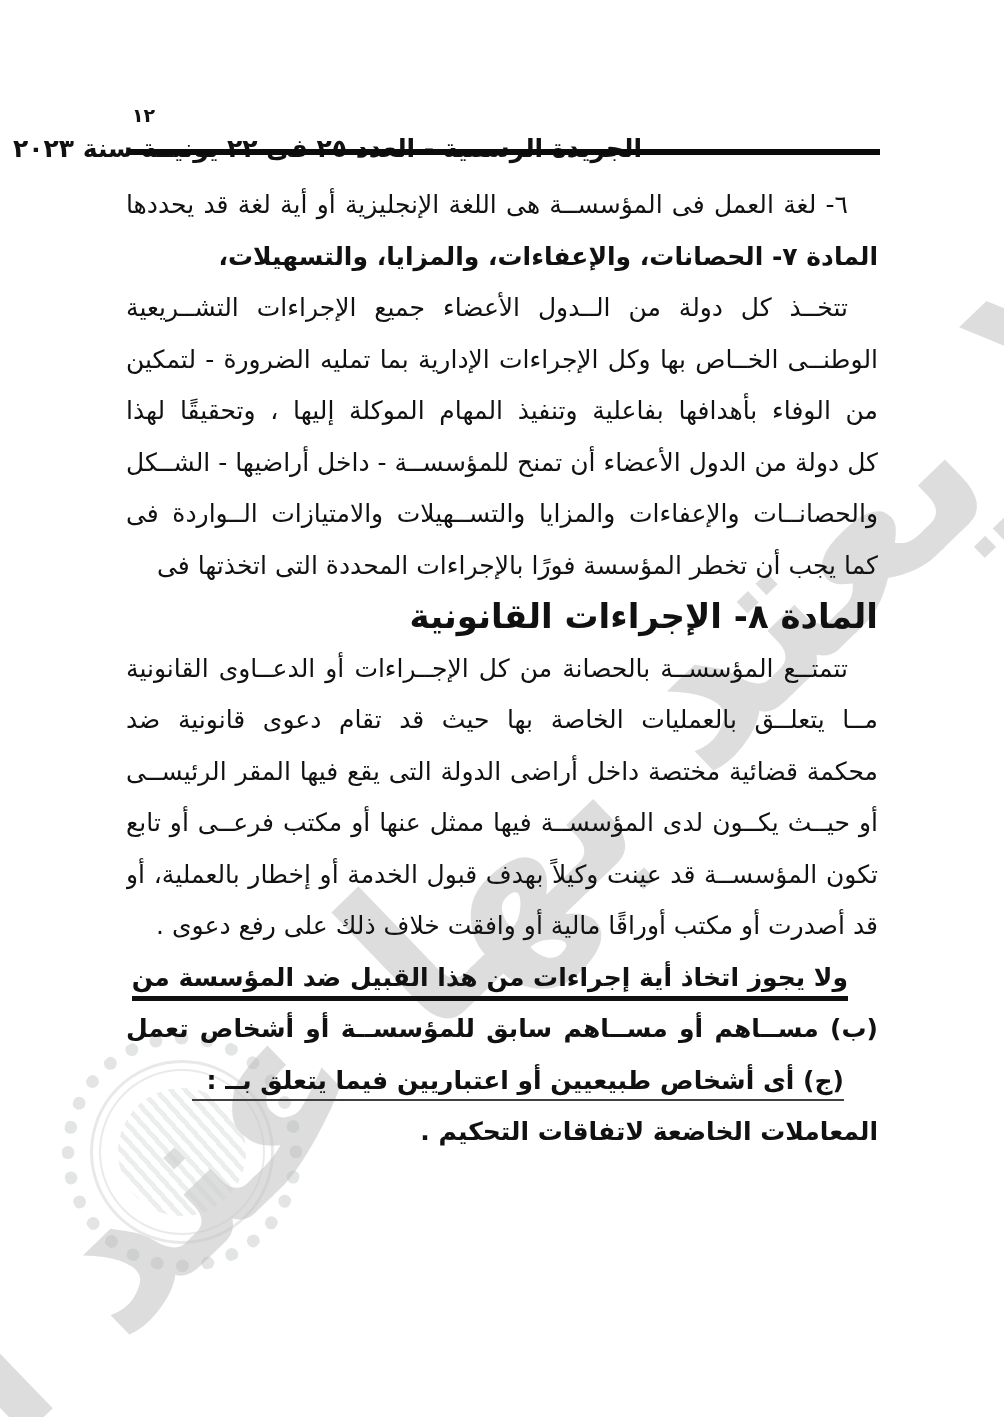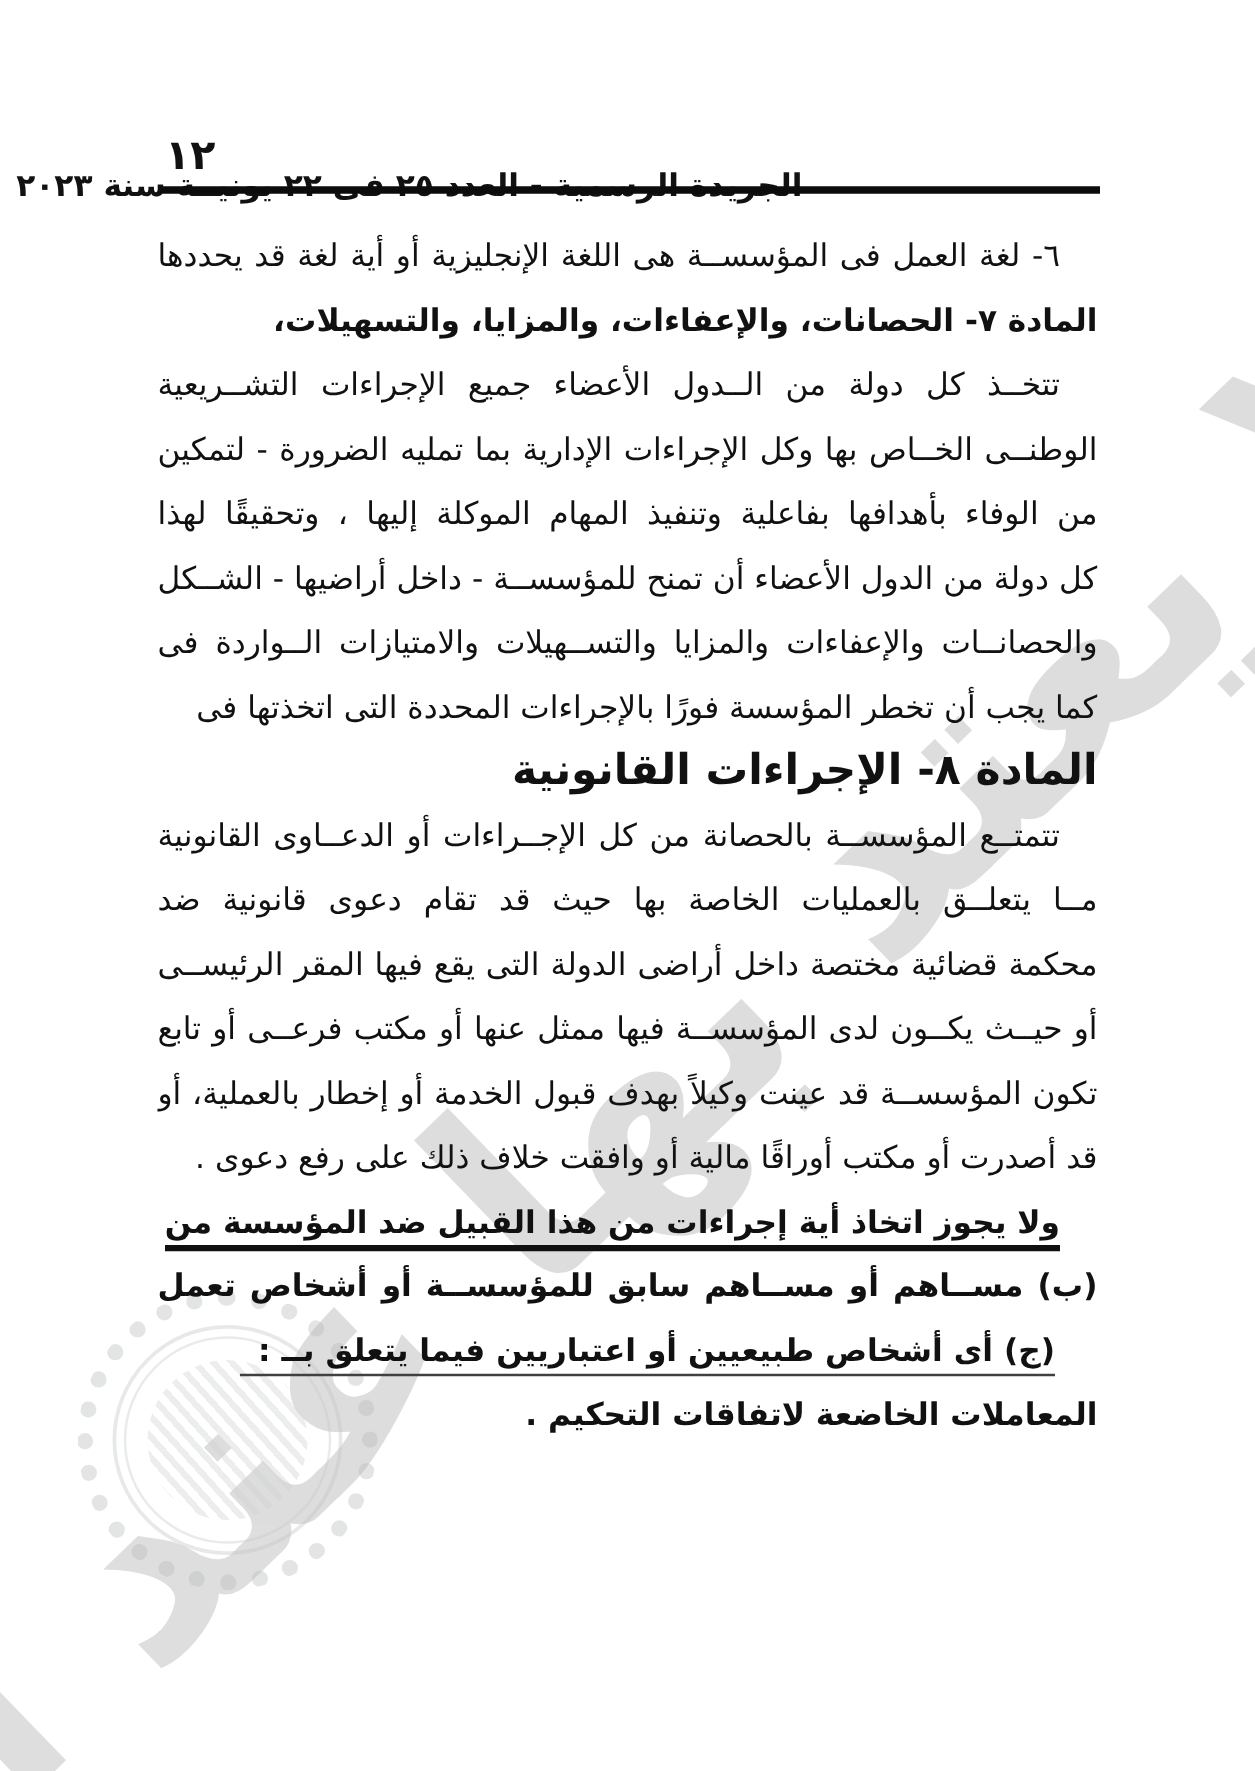--- a/index.html
+++ b/index.html
@@ -36,21 +36,21 @@
   .seal .ring-outer { position:absolute; inset:28px; border-radius:50%; border:3px solid #c2c7c7; }
   .seal .ring-inner { position:absolute; inset:37px; border-radius:50%; border:2px solid #c6cbcb; }
   .seal .core {
     position:absolute; inset:56px; border-radius:50%;
     background:repeating-linear-gradient(48deg,#cfd4d4 0 5px, transparent 5px 11px);
   }
   
   .header { position:absolute; top:98px; left:128px; right:124px; height:46px; z-index:1; }
   .page-number {
     position:absolute; top:6px; left:4px;
-    font-size:33px; font-weight:bold;
+    font-size:19px; font-weight:bold;
   }
   .header-title {
     position:absolute; top:6px; right:238px;
     font-size:25px; font-weight:bold; white-space:nowrap;margin-top:30px;
   }
   .rule {
     position:absolute; top:149px; left:128px; width:752px; height:6px;
     background:#0c0c0c; z-index:1;
   }
   

